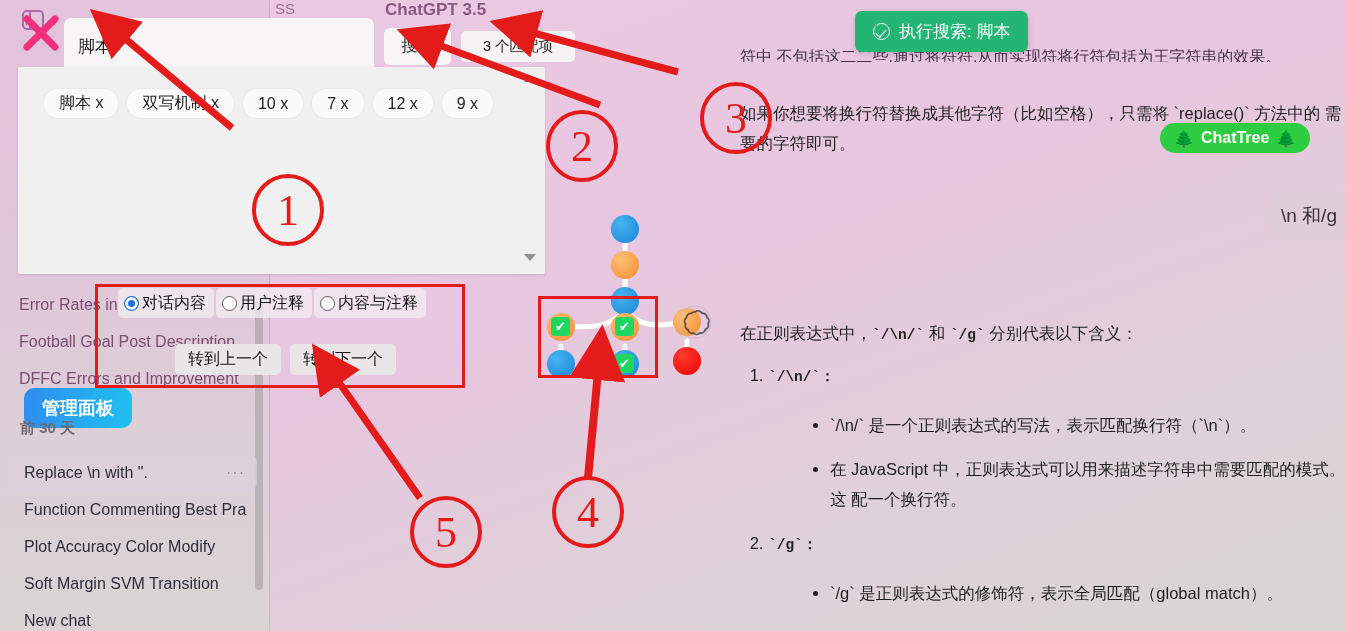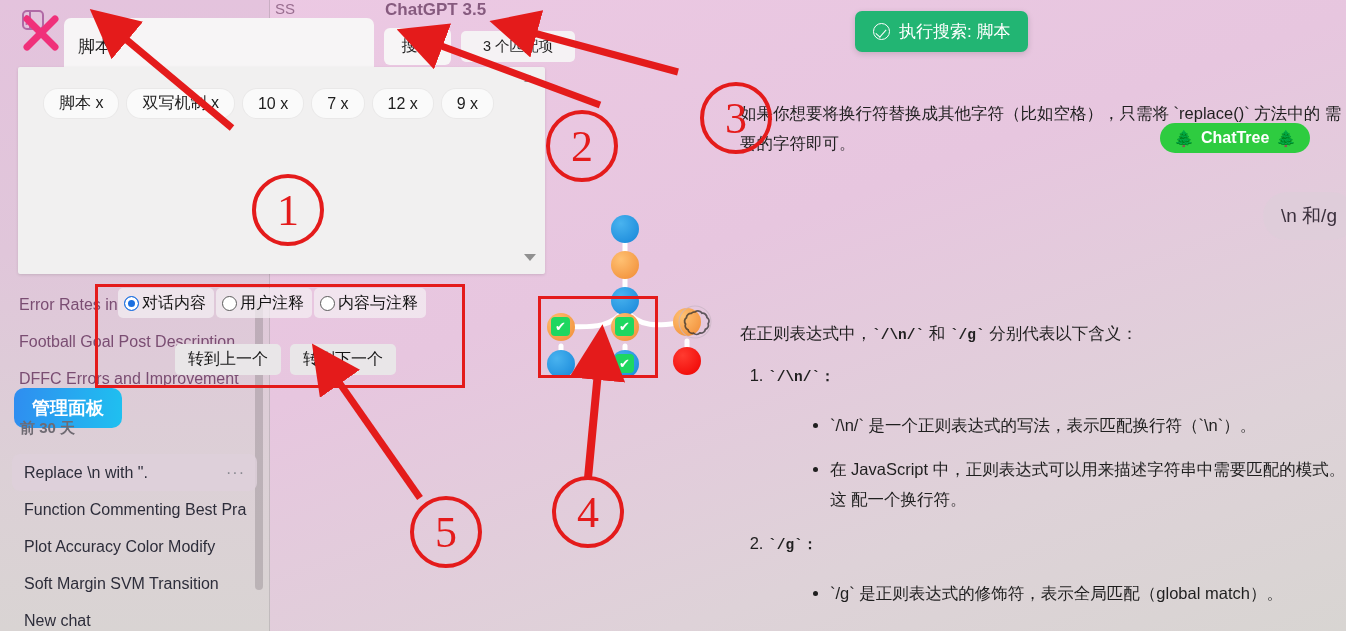--- a/index.html
+++ b/index.html
@@ -119,21 +119,21 @@
   }
 
   
   .bg-chat-titles {
     position: absolute; left: 19px; top: 286px; width: 250px;
     font-size: 16px; color: #7a4d72; line-height: 37px;
   }
   .bg-chat-titles div { white-space: nowrap; overflow: hidden; }
 
   .admin-btn {
-    position: absolute; left: 14px; top: 388px;
+    position: absolute; left: 24px; top: 388px;
     background: linear-gradient(95deg, #2f8df0 0%, #1fc0f0 100%);
     color: #fff; font-size: 18px; font-weight: 700;
     border: none; border-radius: 10px; padding: 8px 18px; cursor: pointer;
     font-family: "Liberation Sans", "DejaVu Sans", sans-serif;
   }
   .group-label {
     position: absolute; left: 20px; top: 419px;
     font-size: 15px; color: #6f6a72; font-weight: 600;
   }
   .chat-list { position: absolute; left: 12px; top: 454px; width: 245px; }
@@ -356,20 +356,21 @@
   <div class="node orange" style="left:143px; top:103px"></div>
   <div class="node red" style="left:143px; top:142px"></div>
 
   <svg class="openai-mark" width="34" height="34" viewBox="0 0 32 32">
     <circle cx="16" cy="16" r="15" fill="none" stroke="#c8b5c4" stroke-width="1"></circle>
     <path d="M16 6.5c2.2-1.6 5.2-1 6.6 1.2 2.4-.2 4.5 1.6 4.7 4 1.9 1.3 2.4 3.9 1.1 5.9.7 2.2-.5 4.6-2.7 5.4-.5 2.3-2.8 3.8-5.1 3.3-1.6 1.7-4.3 1.8-6 .2-2.3.5-4.6-.9-5.2-3.2-2.1-.9-3.1-3.3-2.3-5.4C5.6 15.9 6 13.3 7.9 12c.1-2.4 2.1-4.2 4.5-4.1 1-.9 2.3-1.4 3.6-1.4z" fill="none" stroke="#2b2b2b" stroke-width="1.7"></path>
   </svg>
 </div>
 
 <div class="content">
+  <div class="clipped-line">符中    不包括这二二些,通过将符符,从而实现符将行符包括为王字符串的效果。</div>
   <div class="para1">如果你想要将换行符替换成其他字符（比如空格），只需将 `replace()` 方法中的 需要的字符即可。</div>
   <div class="para2">
     <span>在正则表达式中，</span><span class="code">`/\n/`</span><span> 和 </span><span class="code">`/g`</span><span> 分别代表以下含义：</span>
   </div>
 
   <ol class="olist">
     <li>
       <span class="code">`/\n/`：</span>
       <ul class="ulist">
         <li>`/\n/` 是一个正则表达式的写法，表示匹配换行符（`\n`）。</li>

